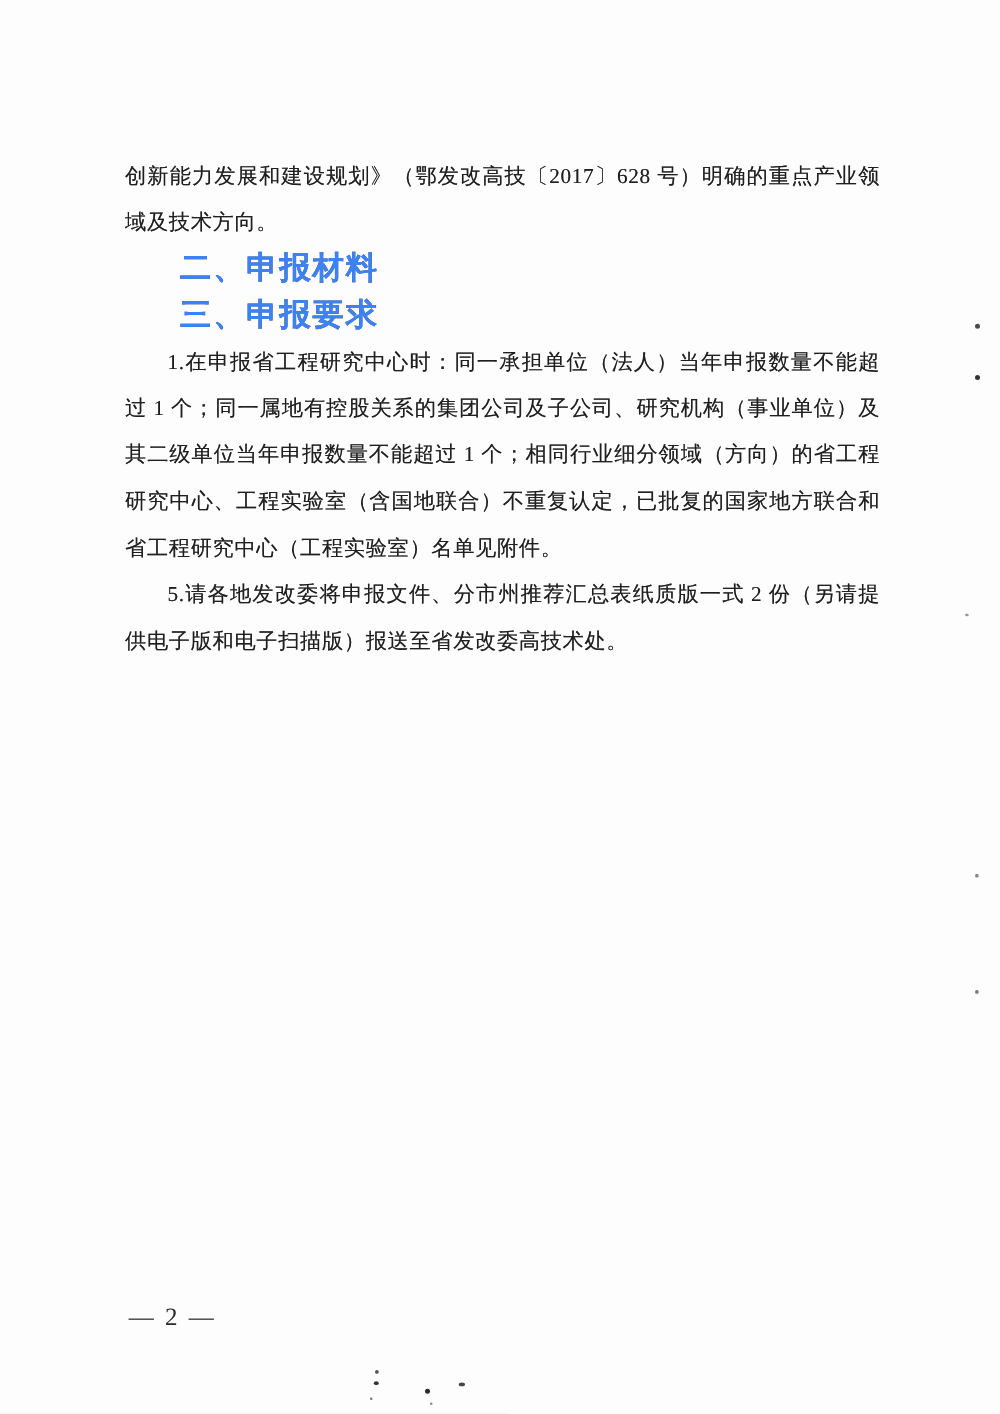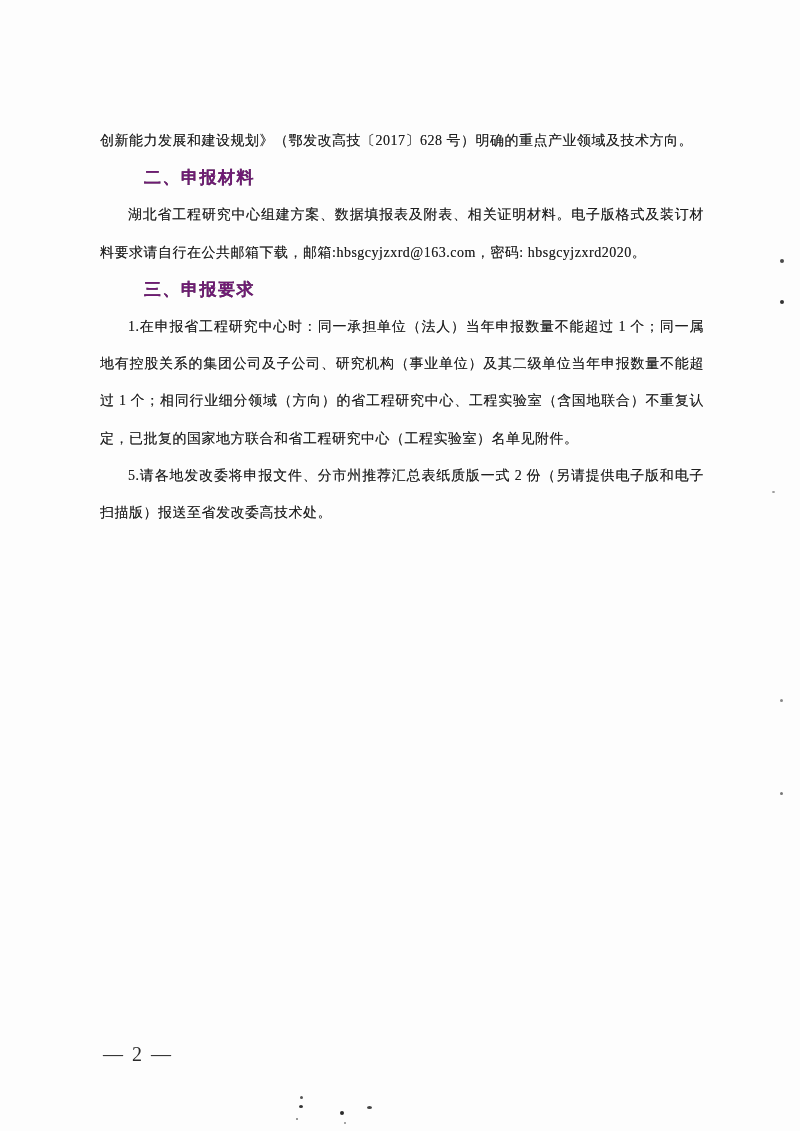--- a/index.html
+++ b/index.html
@@ -18,37 +18,37 @@
     font-family: "Liberation Serif", "DejaVu Serif", serif;
   }
   .content {
     position: absolute;
     left: 100px;
     top: 122px;
     width: 604px;
   }
   .par {
     margin: 0;
-    font-size: 14px;
+    font-size: 17px;
     line-height: 37.2px;
     letter-spacing: 0.5px;
     text-align: justify;
     text-align-last: left;
     text-indent: 2em;
     text-shadow: 0 0 0.5px rgba(0,0,0,0.55);
   }
   .par.continuation {
     text-indent: 0;
   }
   .heading {
     margin: 0;
     font-family: "Liberation Sans", "DejaVu Sans", sans-serif;
     font-weight: 700;
-    color: #701a75;
-    font-size: 17px;
+    color: #3b82f6;
+    font-size: 25px;
     line-height: 37.2px;
     letter-spacing: 1.5px;
     text-indent: 44px;
     text-shadow: 0 0 0.5px rgba(0,0,0,0.7);
   }
   .footer {
     position: absolute;
     left: 103px;
     top: 1043px;
     font-size: 20px;
@@ -75,21 +75,20 @@
 </head>
 <body>
 
 <div class="page">
 
   <div class="content">
     <p class="par continuation">创新能力发展和建设规划》（鄂发改高技〔2017〕628 号）明确的重点产业领域及技术方向。</p>
 
     <h2 class="heading">二、申报材料</h2>
 
-    <p class="par">湖北省工程研究中心组建方案、数据填报表及附表、相关证明材料。电子版格式及装订材料要求请自行在公共邮箱下载，邮箱:hbsgcyjzxrd@163.com，密码: hbsgcyjzxrd2020。</p>
 
     <h2 class="heading">三、申报要求</h2>
 
     <p class="par">1.在申报省工程研究中心时：同一承担单位（法人）当年申报数量不能超过 1 个；同一属地有控股关系的集团公司及子公司、研究机构（事业单位）及其二级单位当年申报数量不能超过 1 个；相同行业细分领域（方向）的省工程研究中心、工程实验室（含国地联合）不重复认定，已批复的国家地方联合和省工程研究中心（工程实验室）名单见附件。</p>
 
 
 
     <p class="par">5.请各地发改委将申报文件、分市州推荐汇总表纸质版一式 2 份（另请提供电子版和电子扫描版）报送至省发改委高技术处。</p>
   </div>
 

